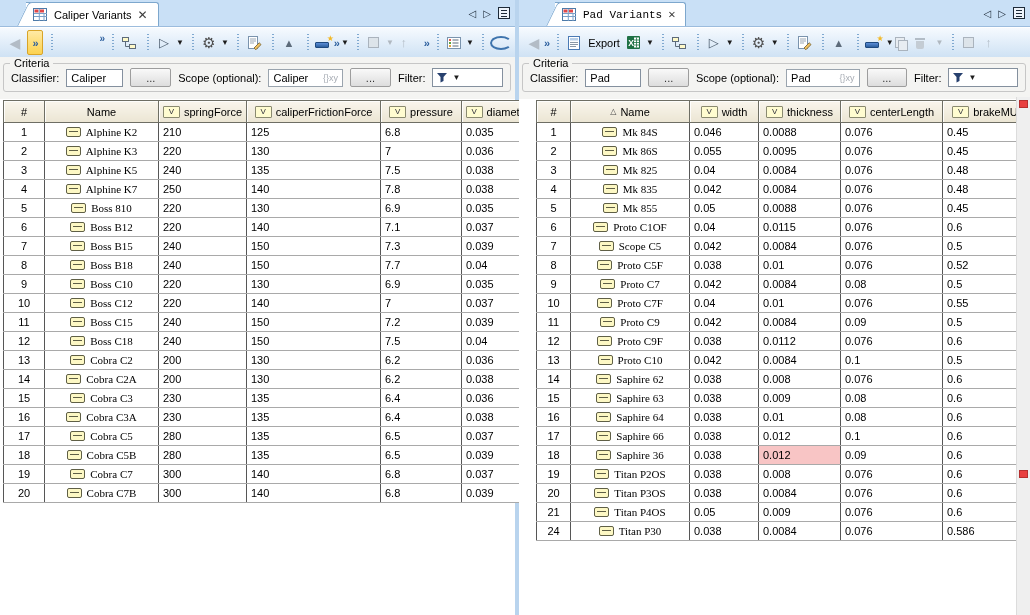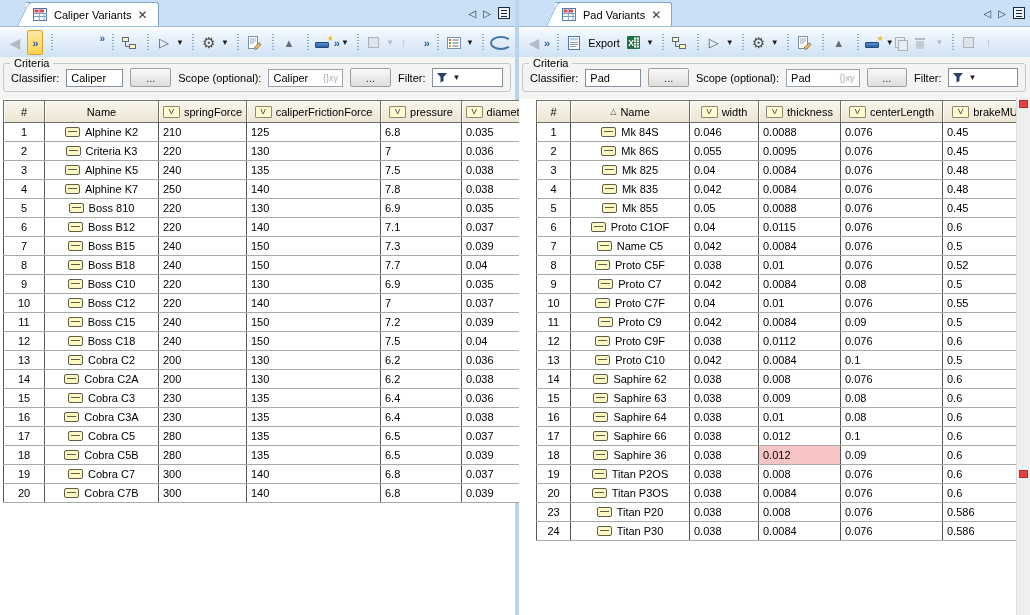--- a/index.html
+++ b/index.html
@@ -22,21 +22,21 @@
     border-radius:0 3px 0 0;
     display:flex;align-items:center;gap:6px;padding:0 10px 0 6px;z-index:2;box-sizing:border-box;
   }
   .tab::before{
     content:"";position:absolute;left:-9px;top:-1px;bottom:0;width:16px;background:#fff;
     border-left:1px solid #7da7cd;border-top:1px solid #7da7cd;border-top-left-radius:4px;
     transform:skewX(-26deg);transform-origin:100% 100%;z-index:0;
   }
   .tab>*{position:relative;z-index:1;text-align:center;}
   #left-panel .tab{left:26px;}
-  #right-panel .tab{left:36px;}
+  #right-panel .tab{left:36px;font-family:Liberation Mono, monospace;}
   .tab-label{white-space:nowrap;}
   .tab-close{font-weight:bold;font-size:12px;color:#3a3a3a;line-height:10px;cursor:default;}
   .tab-controls{position:absolute;right:5px;top:0;height:26px;display:flex;align-items:center;gap:7px;color:#1d2a38;font-size:10px;}
   .tablist-icon{width:10px;height:10px;border:1px solid #1d2a38;display:inline-block;position:relative;background:#eef4fb;}
   .tablist-icon::before{content:"";position:absolute;left:2px;right:2px;top:2px;height:1px;background:#1d2a38;box-shadow:0 3px 0 #1d2a38,0 6px 0 #1d2a38;}
   
   .tab-icon{width:16px;height:15px;display:inline-block;}
 
   
   .toolbar{
@@ -101,21 +101,21 @@
     border:1px solid #6e6e64;box-shadow:inset 1px 1px 0 rgba(255,255,255,.85);
     padding:0 2px;overflow:hidden;white-space:nowrap;
   }
   .vtable td{
     height:18px;border-right:1px solid #565656;border-bottom:1px solid #a9a9a9;
     padding:0 4px;overflow:hidden;white-space:nowrap;background:#fff;
   }
   .vtable{border-left:1px solid #565656;}
   .vtable tr td:first-child{border-left:1px solid #565656;}
   .td-num{text-align:center;padding:0;}
-  .td-name{padding:0;}
+  .td-name{padding:0;font-family:Liberation Serif, serif;}
   .name-wrap{display:flex;align-items:center;justify-content:center;gap:5px;}
   .th-wrap{display:flex;align-items:center;justify-content:center;gap:4px;}
   .inst-icon{width:13px;height:8px;background:#fdf8c4;border:1px solid #5f5f46;border-radius:2px;position:relative;flex:none;}
   .inst-icon::after{content:"";position:absolute;left:2px;right:2px;top:3px;height:1px;background:#5f5f46;}
   .vicon{width:15px;height:10px;background:#fffcd0;border:1px solid #8a8a70;border-radius:1px;
     display:inline-flex;align-items:center;justify-content:center;font-size:8px;color:#2e2e3a;flex:none;line-height:8px;}
   .sort-asc{font-size:8px;color:#4a4a4a;}
   td.hl{background:#f8c5c5 !important;}
 
   
@@ -324,21 +324,21 @@
             <td>210</td>
             <td>125</td>
             <td>6.8</td>
             <td>0.035</td>
           </tr>
           <tr>
             <td class="td-num">2</td>
             <td class="td-name">
               <span class="name-wrap">
                 <span class="inst-icon"></span>
-                <span>Criteria K3</span>
+                <span>Alphine K3</span>
               </span>
             </td>
             <td>220</td>
             <td>130</td>
             <td>7</td>
             <td>0.036</td>
           </tr>
           <tr>
             <td class="td-num">3</td>
             <td class="td-name">
@@ -826,21 +826,21 @@
             <td>0.04</td>
             <td>0.0115</td>
             <td>0.076</td>
             <td>0.6</td>
           </tr>
           <tr>
             <td class="td-num">7</td>
             <td class="td-name">
               <span class="name-wrap">
                 <span class="inst-icon"></span>
-                <span>Name C5</span>
+                <span>Scope C5</span>
               </span>
             </td>
             <td>0.042</td>
             <td>0.0084</td>
             <td>0.076</td>
             <td>0.5</td>
           </tr>
           <tr>
             <td class="td-num">8</td>
             <td class="td-name">
@@ -1004,31 +1004,31 @@
                 <span class="inst-icon"></span>
                 <span>Titan P3OS</span>
               </span>
             </td>
             <td>0.038</td>
             <td>0.0084</td>
             <td>0.076</td>
             <td>0.6</td>
           </tr>
           <tr>
-            <td class="td-num">23</td>
-            <td class="td-name">
-              <span class="name-wrap">
-                <span class="inst-icon"></span>
-                <span>Titan P20</span>
-              </span>
-            </td>
-            <td>0.038</td>
-            <td>0.008</td>
-            <td>0.076</td>
-            <td>0.586</td>
+            <td class="td-num">21</td>
+            <td class="td-name">
+              <span class="name-wrap">
+                <span class="inst-icon"></span>
+                <span>Titan P4OS</span>
+              </span>
+            </td>
+            <td>0.05</td>
+            <td>0.009</td>
+            <td>0.076</td>
+            <td>0.6</td>
           </tr>
           <tr>
             <td class="td-num">24</td>
             <td class="td-name">
               <span class="name-wrap">
                 <span class="inst-icon"></span>
                 <span>Titan P30</span>
               </span>
             </td>
             <td>0.038</td>

